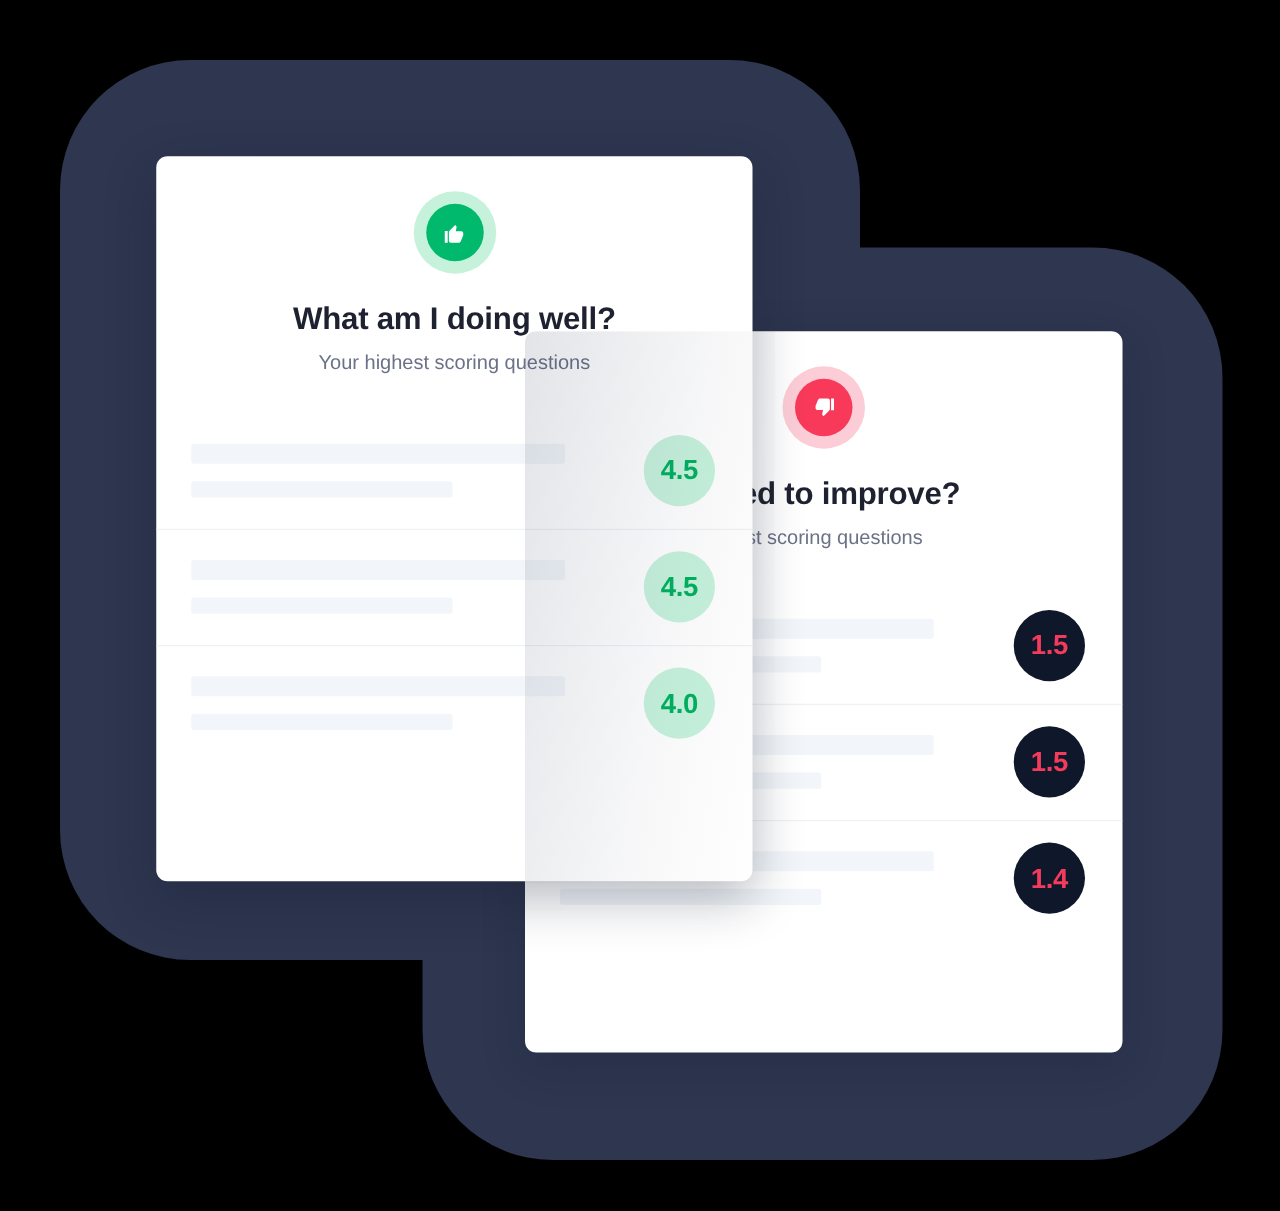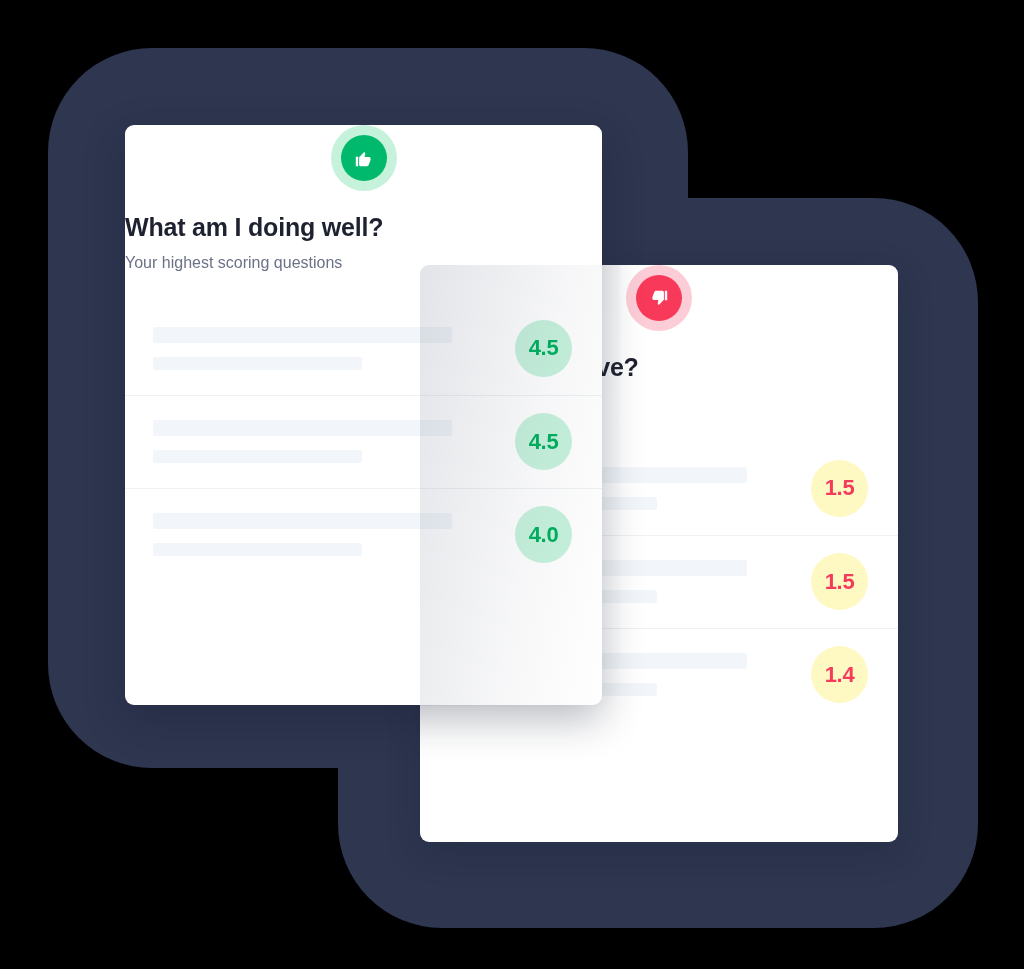--- a/index.html
+++ b/index.html
@@ -67,21 +67,22 @@
         rgba(38,48,78,.085) 26%,
         rgba(38,48,78,.040) 56%,
         rgba(38,48,78,.010) 82%,
         rgba(38,48,78,0) 100%);
     pointer-events: none;
     z-index: 5;
   }
 
   
   .card-head {
-    text-align: left;
+    padding-top: 28px;
+    text-align: center;
   }
 
   .badge-ring {
     width: 66px;
     height: 66px;
     border-radius: 50%;
     margin: 0 auto;
     display: flex;
     align-items: center;
     justify-content: center;
@@ -148,21 +149,21 @@
     height: 57px;
     border-radius: 50%;
     display: flex;
     align-items: center;
     justify-content: center;
     font-size: 22px;
     font-weight: bold;
     letter-spacing: -0.3px;
   }
   .score.good { background: #c6f2dc; color: #00b05f; }
-  .score.bad  { background: #fef9c3; color: #f43b5c; }
+  .score.bad  { background: #0f172a; color: #f43b5c; }
 </style>
 </head>
 <body>
 
 <div id="stage">
 
   <div class="backdrop" id="backdrop-1"></div>
   <div class="backdrop" id="backdrop-2"></div>
 
   <div class="card" id="card-improve">

